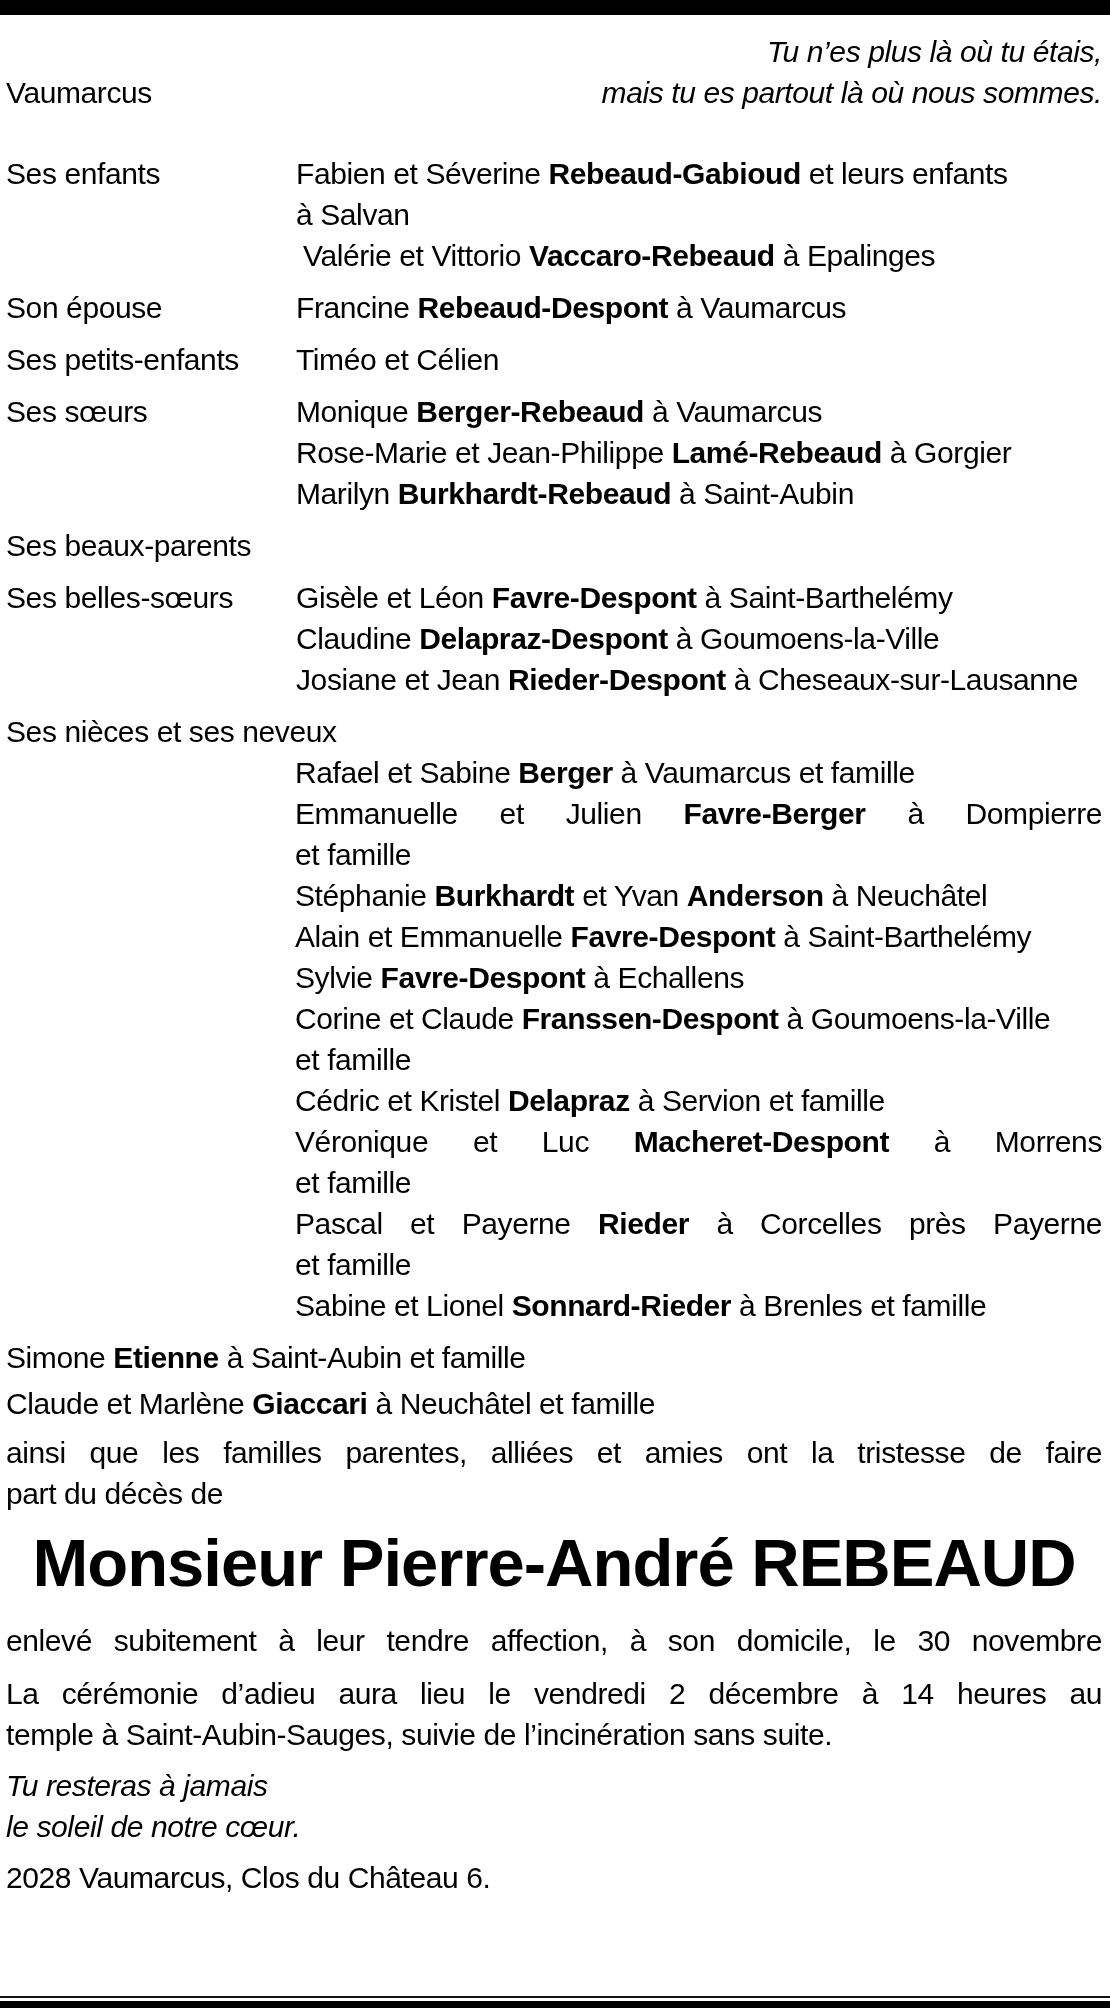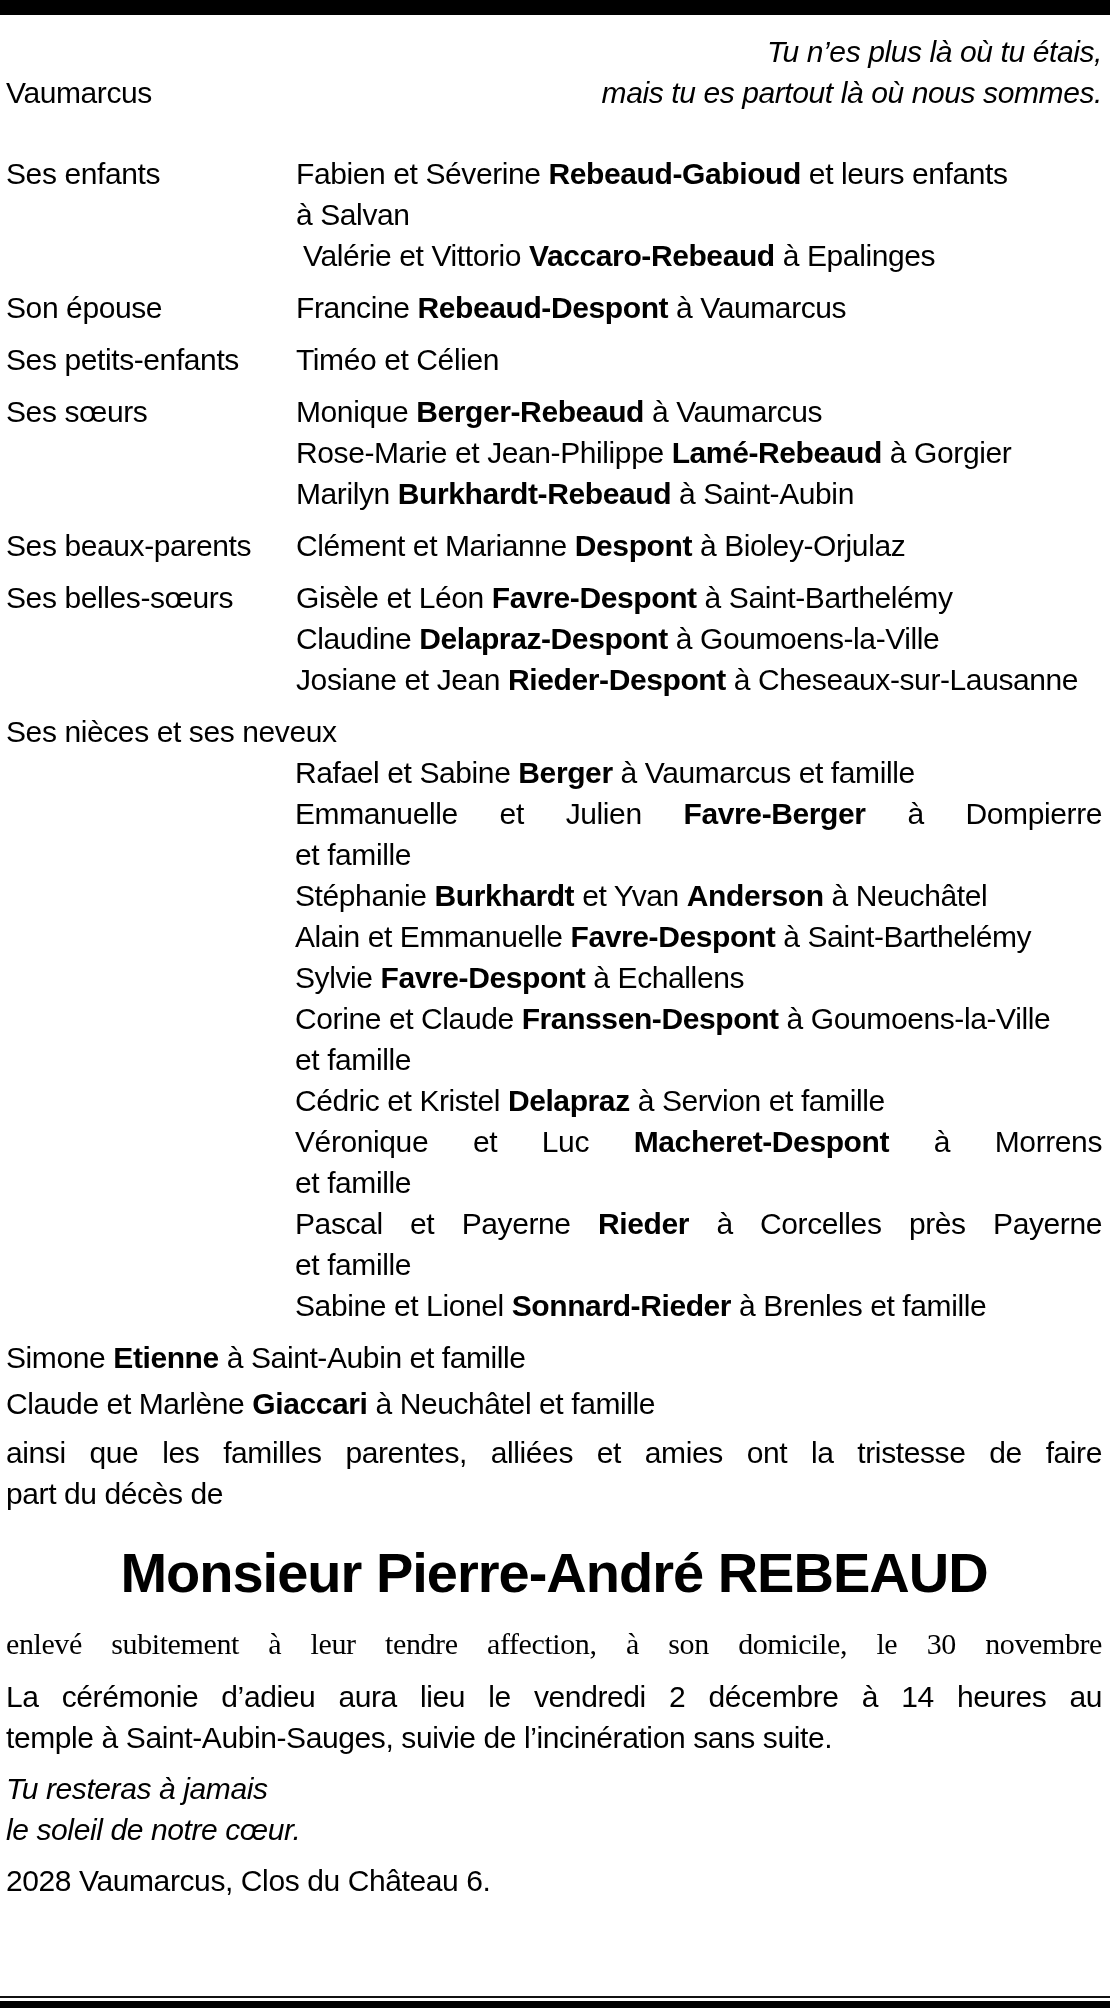--- a/index.html
+++ b/index.html
@@ -35,28 +35,28 @@
   .row.block .lines { margin-left:289px; }
 
   .line { line-height:41px; }
   .line.spread { text-align:justify; text-align-last:justify; }
   .line.indent { padding-left:7px; }
   b { font-weight:700; }
 
   .extra .line { margin-bottom:5px; }
 
   .para { margin-top:8px; }
-  .para2 { margin-top:17px;font-family:Liberation Serif, serif; }
+  .para2 { margin-top:24px; }
   .para3 { margin-top:12px; }
 
   .deceased-title {
-    margin-top:26px;
+    margin-top:16px;
     text-align:center;
     font-weight:700;
-    font-size:56px;
+    font-size:67px;
     line-height:66px;
     letter-spacing:-1px;
     white-space:nowrap;
   }
 
   .closing-quote { margin-top:10px; text-align:left; font-style:italic; }
   .address { margin-top:10px; }
 </style>
 </head>
 <body>
@@ -96,23 +96,20 @@
       <div class="row">
         <div class="label">Ses sœurs</div>
         <div class="lines">
           <div class="line"><span>Monique </span><b>Berger-Rebeaud</b><span> à Vaumarcus</span></div>
           <div class="line"><span>Rose-Marie et Jean-Philippe </span><b>Lamé-Rebeaud</b><span> à Gorgier</span></div>
           <div class="line"><span>Marilyn </span><b>Burkhardt-Rebeaud</b><span> à Saint-Aubin</span></div>
         </div>
       </div>
       <div class="row">
         <div class="label">Ses beaux-parents</div>
-        <div class="lines">
-          <div class="line"><span>Clément et Marianne </span><b>Despont</b><span> à Bioley-Orjulaz</span></div>
-        </div>
       </div>
       <div class="row">
         <div class="label">Ses belles-sœurs</div>
         <div class="lines">
           <div class="line"><span>Gisèle et Léon </span><b>Favre-Despont</b><span> à Saint-Barthelémy</span></div>
           <div class="line"><span>Claudine </span><b>Delapraz-Despont</b><span> à Goumoens-la-Ville</span></div>
           <div class="line"><span>Josiane et Jean </span><b>Rieder-Despont</b><span> à Cheseaux-sur-Lausanne</span></div>
         </div>
       </div>
       <div class="row block">

